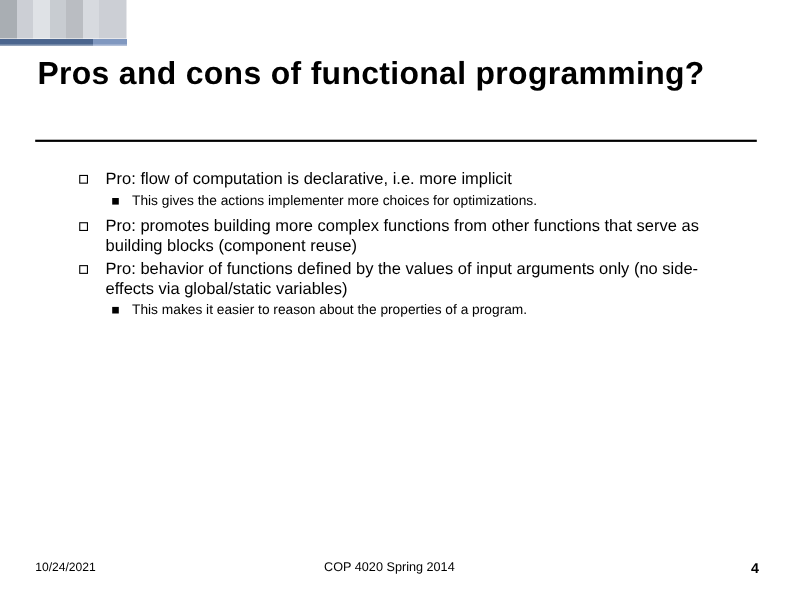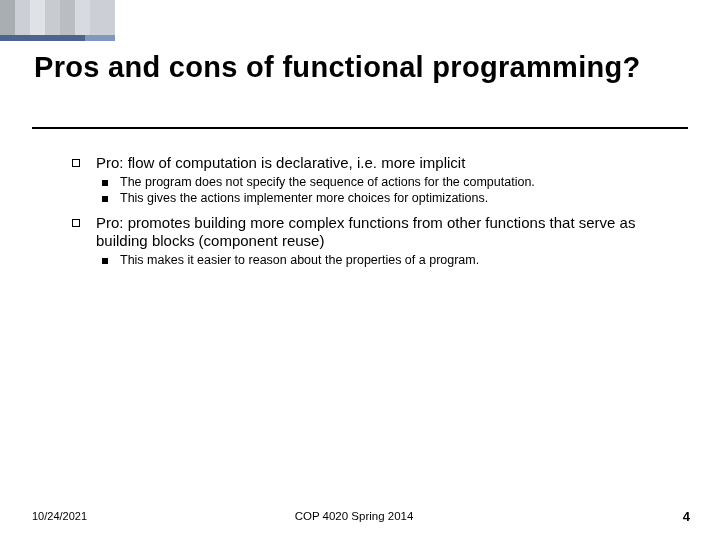--- a/index.html
+++ b/index.html
@@ -122,23 +122,23 @@
 </head>
 <body>
 
 <div class="deco-top"></div>
 
 <div class="title">Pros and cons of  functional programming?</div>
 <div class="rule"></div>
 
 <div class="content">
   <div class="l1">Pro: flow of computation is declarative, i.e. more implicit</div>
-  <div class="l2">The program does not specify the sequence of actions for the computation.</div>
   <div class="l2">This gives the actions implementer more choices for optimizations.</div>
   <div class="gap-sm"></div>
   <div class="l1">Pro: promotes building more complex functions from other functions that serve as building blocks (component reuse)</div>
+  <div class="l1">Pro: behavior of functions defined by the values of input arguments only (no side-effects via global/static variables)</div>
   <div class="l2">This makes it easier to reason about the properties of a program.</div>
   <div class="gap-md"></div>
 </div>
 
 <div class="footer-date">10/24/2021</div>
 <div class="footer-course">COP 4020 Spring 2014</div>
 <div class="footer-page">4</div>
 
 </body></html>

